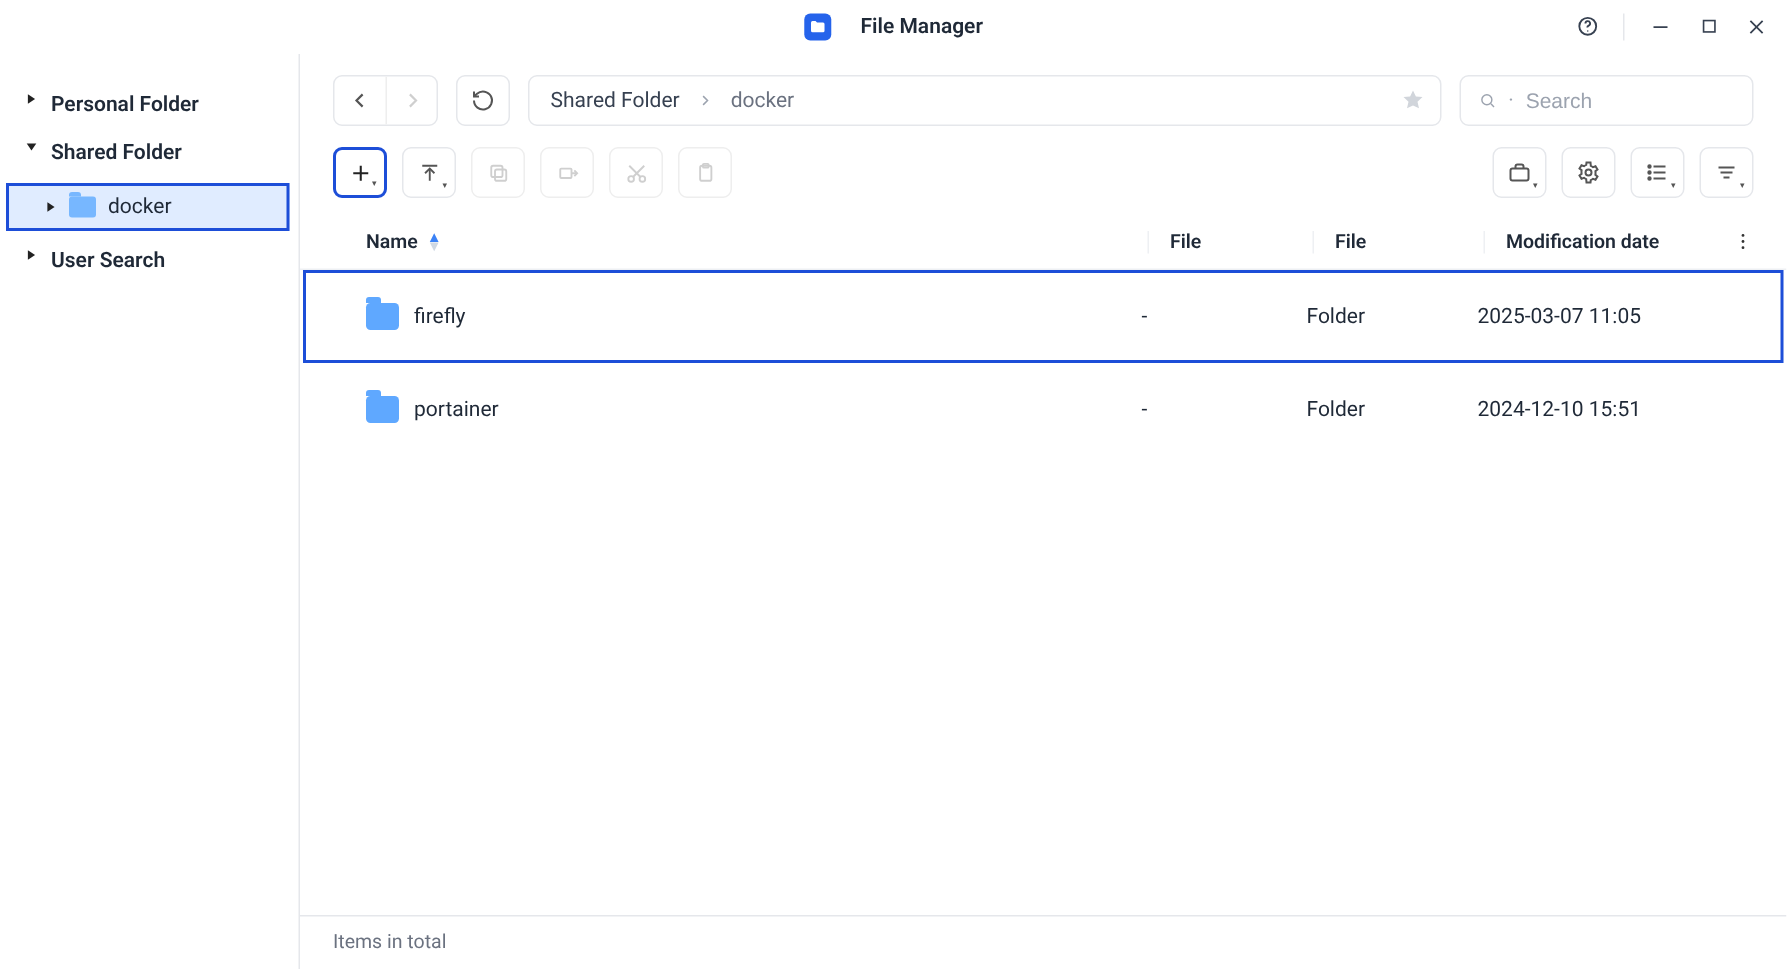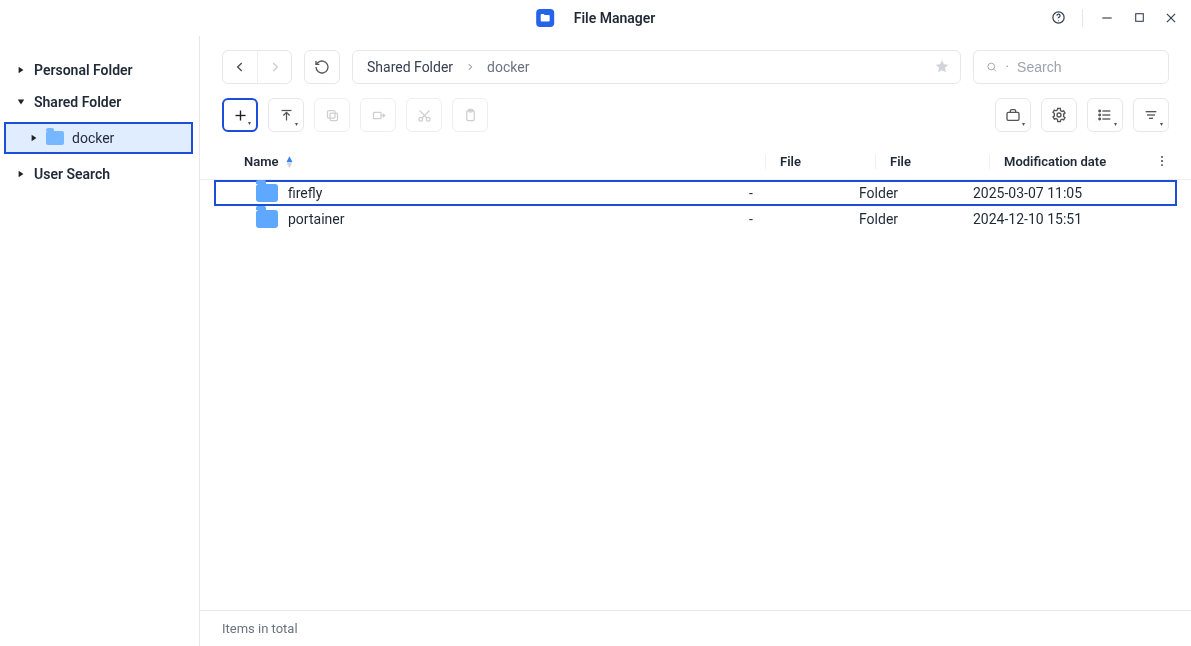--- a/index.html
+++ b/index.html
@@ -54,21 +54,21 @@
     display: flex;
     height: calc(100% - 36px);
   }
   .sidebar {
     width: 200px;
     border-right: 1px solid #e5e7eb;
     padding-top: 18px;
   }
   .tree-item {
     display: flex;
-    align-items: center;
+    align-items: flex-start;
     gap: 8px;
     padding: 8px 12px 8px 16px;
     cursor: pointer;
     font-weight: 600;
     font-size: 14px;
   }
   .tree-item .caret {
     width: 10px;
     display: inline-flex;
     align-items:center;
@@ -167,24 +167,24 @@
   }
   .col-name{ flex:1; padding-left:22px; display:flex; align-items:center; gap:6px;}
   .col-size{ width:110px; border-left:1px solid #eef0f3; padding-left:14px;}
   .col-types{ width:114px; border-left:1px solid #eef0f3; padding-left:14px;}
   .col-mod{ width:180px; border-left:1px solid #eef0f3; padding-left:14px;}
   .thead .more{ position:absolute; right:22px; color:#555; cursor:pointer;}
   .sort-ind{ color:#3b82f6; font-size:10px; display:inline-flex; flex-direction:column; line-height:6px;}
   .sort-ind .down{ color:#cfd8e3;}
   .trow{
     display:flex; align-items:center;
-    padding: 2px 22px;
+    padding: 20px 22px;
     cursor:pointer;
     border:2px solid transparent;
-    margin: 0 14px;
+    margin: 0 2px;
   }
   .trow.selected{ border:2px solid #1d4ed8; }
   .trow .folder-ico{
     width:22px; height:18px; background:#5fa8ff; border-radius:3px; position:relative; margin-right:10px; margin-left:18px;
   }
   .trow .folder-ico::before{
     content:""; position:absolute; top:-4px; left:0; width:10px; height:4px; background:#5fa8ff; border-radius:2px 2px 0 0;
   }
   .trow .c-name{ flex:1; }
   .trow .c-size{ width:110px; }

